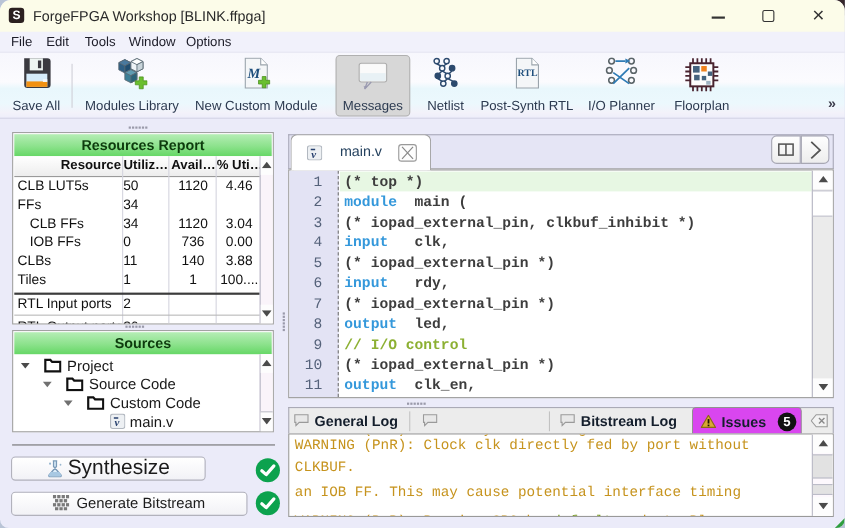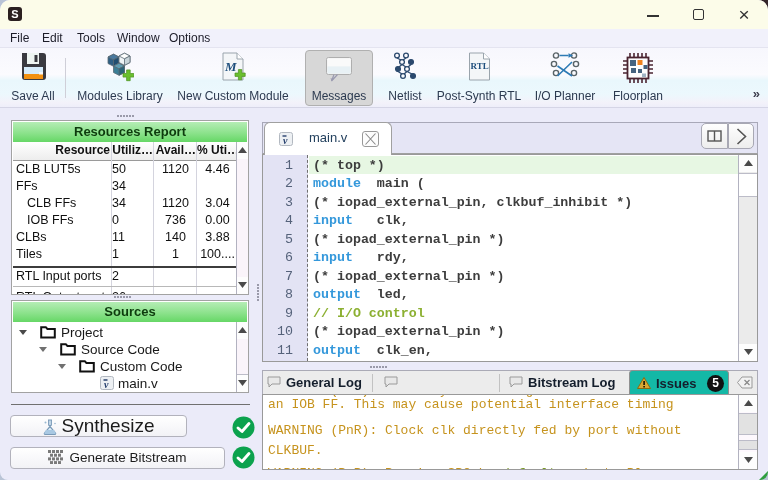--- a/index.html
+++ b/index.html
@@ -47,20 +47,21 @@
 .ltab{position:absolute;top:0;height:24px;font-weight:bold;font-size:13px;color:#141e2c;}
 .ltab .bub{position:absolute;top:5px;}
 .lsep{position:absolute;top:3px;width:1px;height:18px;background:#c2c2c2;}
 .dots{width:2px;height:2px;background:#9a9aaa;box-shadow:3px 0 #9a9aaa,6px 0 #9a9aaa,9px 0 #9a9aaa,12px 0 #9a9aaa,15px 0 #9a9aaa;}
 .dotsv{width:2px;height:2px;background:#9a9aaa;box-shadow:0 3px #9a9aaa,0 6px #9a9aaa,0 9px #9a9aaa,0 12px #9a9aaa,0 15px #9a9aaa;}
 </style></head><body>
 <div style="position:absolute;right:0;top:0;width:14px;height:14px;background:#35262a;"></div>
 <div id="win">
   <div class="abs" id="title"></div>
   <div class="abs" id="appicon">S</div>
+  <div class="abs" id="tbartext">ForgeFPGA Workshop [BLINK.ffpga]</div>
   <div class="abs wbtn" style="left:638px;">
       <div class="abs" style="left:9px;top:15px;width:12px;height:2px;background:#333;"></div>
     </div>
   <div class="abs wbtn" style="left:684px;">
       <div class="abs" style="left:9px;top:9px;width:11px;height:11px;border:1.5px solid #333;border-radius:2px;"></div>
     </div>
   <div class="abs wbtn" style="left:729px;font-size:19px;line-height:29px;font-weight:300;">×</div>
   <div class="abs" id="menu">
     <span style="left:10px;">File</span>
       <span style="left:42px;">Edit</span>
@@ -394,39 +395,39 @@
         </svg>
         <span style="position:absolute;left:46px;top:4px;margin-top:24px;">Synthesis Log</span>
       </div>
     <div class="lsep" style="left:236px;"></div>
     <div class="ltab" style="left:236px;width:127px;padding-left:40px;">
         <svg class="bub" style="left:10px;" width="14" height="12" viewBox="0 0 14 12">
           <path d="M1 1 h12 v7 h-8 l-3 3 v-3 h-1 z" fill="#e8e8e8" stroke="#9a9a9a"></path>
         </svg>
         <span style="position:absolute;left:29px;top:4px;">Bitstream Log</span>
       </div>
-    <div class="ltab" id="issuestab" style="left:366px;width:100px;background:#14b8a6;border:1px solid #909090;border-bottom:none;border-radius:4px 4px 0 0;top:-1px;height:25px;">
+    <div class="ltab" id="issuestab" style="left:366px;width:100px;background:#d946ef;border:1px solid #909090;border-bottom:none;border-radius:4px 4px 0 0;top:-1px;height:25px;">
       <svg class="bub" style="left:7px;top:6px;" width="14" height="12" viewBox="0 0 14 12">
           <path d="M7 0.5 L13.5 11.5 H0.5 Z" fill="#d8a833" stroke="#8a6a10"></path>
           <rect x="6.3" y="4" width="1.6" height="4" fill="#1a1200"></rect>
           <rect x="6.3" y="9" width="1.6" height="1.5" fill="#1a1200"></rect>
         </svg>
       <span style="position:absolute;left:26px;top:5px;">Issues</span>
       <span style="position:absolute;left:77px;top:4px;width:17px;height:17px;background:#111;border-radius:50%;color:#fff;font-size:12px;text-align:center;line-height:17px;">5</span>
     </div>
     <svg class="abs" style="left:474px;top:5px;" width="16" height="13" viewBox="0 0 16 13">
         <path d="M5 1 H15 V12 H5 L0.5 6.5 Z" fill="#f2f2f2" stroke="#999"></path>
         <path d="M7.5 4 l5 5 M12.5 4 l-5 5" stroke="#888" stroke-width="1.2"></path>
       </svg>
   </div>
 
   <div class="panel" id="logpane" style="left:262px;top:394px;width:496px;height:76px;border-color:#999;overflow:hidden;">
     <div class="abs" style="left:5px;top:-14px;font:13px 'Liberation Mono',monospace;line-height:20px;color:#c6931d;white-space:pre;">WARNING (PnR): Port rdy is not registered within an</div>
-    <div class="abs" id="logtext" style="left:5px;top:0;font:13px 'Liberation Mono',monospace;line-height:20px;color:#c6931d;white-space:pre;"><div style="margin:0 0 6px 0;">an IOB FF. This may cause potential interface timing</div><div style="margin:0 0 3px 0;">WARNING (PnR): Clock clk directly fed by port without
-CLKBUF.</div><div>WARNING (PnR): Running SPG by <span style="color:#7a9a28;">default</span> mode to Pl</div></div>
+    <div class="abs" id="logtext" style="left:5px;top:0;font:13px 'Liberation Mono',monospace;line-height:20px;color:#c6931d;white-space:pre;"><div style="margin:0 0 3px 0;">WARNING (PnR): Clock clk directly fed by port without
+CLKBUF.</div><div style="margin:0 0 6px 0;">an IOB FF. This may cause potential interface timing</div><div>WARNING (PnR): Running SPG by <span style="color:#7a9a28;">default</span> mode to Pl</div></div>
     <div class="sb" style="right:0;top:0;bottom:0;width:19px;background:#fdf8fd;">
       <div class="sbtn" style="top:0;width:18px;">
           <svg width="9" height="6">
             <path d="M0 6 L4.5 0 L9 6 Z" fill="#4a4a4a"></path>
           </svg>
         </div>
       <div class="sthumb" style="top:18px;height:22px;width:18px;"></div>
       <div class="sthumb" style="bottom:19px;height:10px;width:18px;"></div>
       <div class="sbtn" style="bottom:0;width:18px;">
           <svg width="9" height="6">

